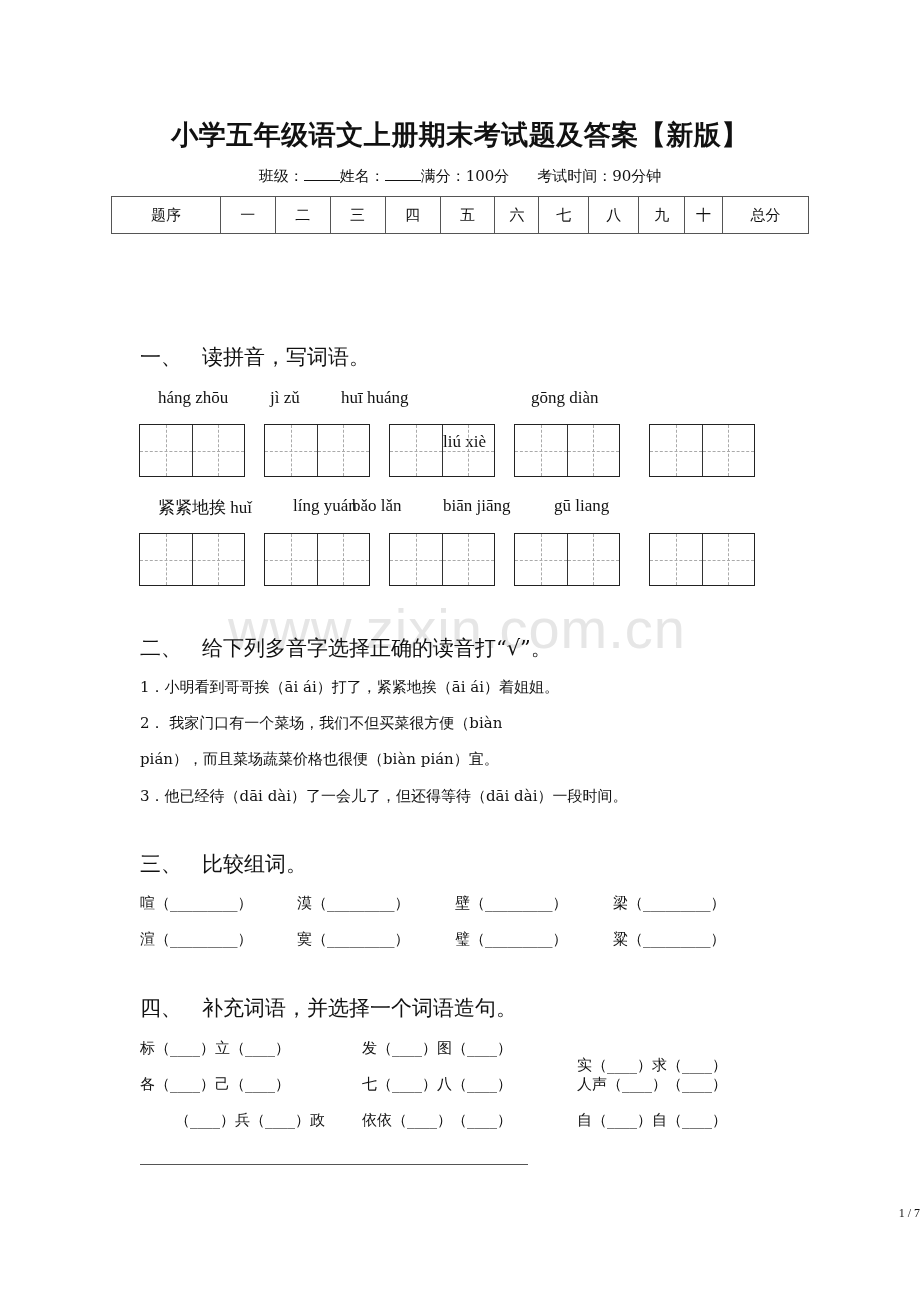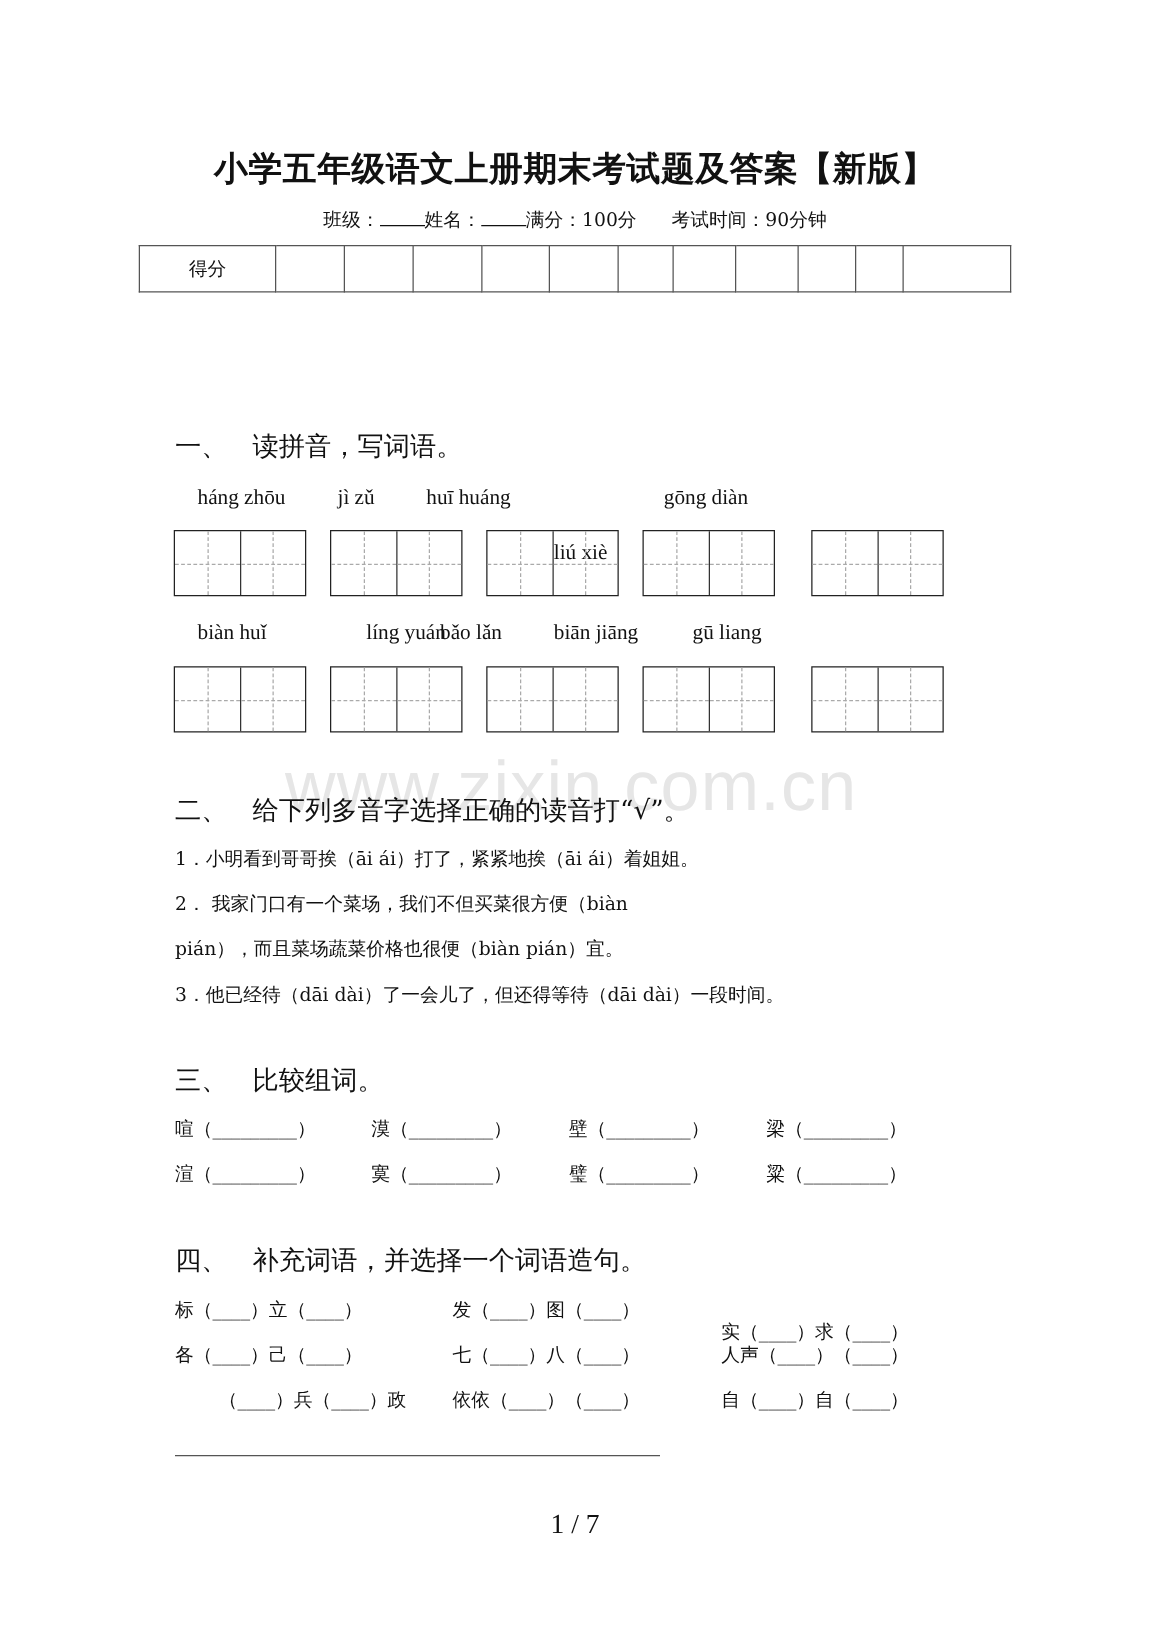--- a/index.html
+++ b/index.html
@@ -17,21 +17,21 @@
     .pinyin { font-family: "Liberation Serif", serif; font-size: 17px; }
     .tian { position: absolute; width: 106px; height: 53px; border: 1.5px solid #222; box-sizing: border-box; display: flex; }
     .tian .cell { flex: 1; position: relative; }
     .tian .cell + .cell { border-left: 1.5px solid #333; }
     .tian .cell::before { content: ""; position: absolute; left: 0; right: 0; top: 50%; border-top: 1px dashed #aaa; }
     .tian .cell::after { content: ""; position: absolute; top: 0; bottom: 0; left: 50%; border-left: 1px dashed #aaa; }
     .line { font-size: 15px; left: 140px; }
     .watermark { top: 596px; left: 228px; font-family: "Liberation Sans", sans-serif; font-size: 56px; color: #e6e6e6; letter-spacing: 1px; }
     .row3 span, .row4 span { position: absolute; font-size: 15px; white-space: pre; }
     .underline-long { top: 1164px; left: 140px; width: 388px; border-top: 1px solid #555; }
-    .footer { top: 1206px; left: 0; width: 920px; text-align: center; font-size: 22px; font-family: "Liberation Serif", serif; }
+    .footer { top: 1206px; left: 0; width: 920px; text-align: right; font-size: 12px; font-family: "Liberation Serif", serif; }
   </style>
 </head>
 <body>
 
 <div class="abs title">小学五年级语文上册期末考试题及答案【新版】</div>
 
 <div class="abs info">
   <span>班级：</span><span class="blank"></span><span>姓名：</span><span class="blank"></span><span>满分：100分</span><span class="gap"></span><span>考试时间：90分钟</span>
 </div>
 
@@ -44,33 +44,33 @@
       <col style="width:55px">
       <col style="width:55px">
       <col style="width:44px">
       <col style="width:50px">
       <col style="width:50px">
       <col style="width:46px">
       <col style="width:38px">
       <col style="width:86px">
   </colgroup>
   <tbody>
-  <tr>
-    <td>得分</td>
-    <td></td>
-    <td></td>
-    <td></td>
-    <td></td>
-    <td></td>
-    <td></td>
-    <td></td>
-    <td></td>
-    <td></td>
-    <td></td>
-    <td></td>
+      <tr>
+    <td>题序</td>
+    <td>一</td>
+    <td>二</td>
+    <td>三</td>
+    <td>四</td>
+    <td>五</td>
+    <td>六</td>
+    <td>七</td>
+    <td>八</td>
+    <td>九</td>
+    <td>十</td>
+    <td>总分</td>
   </tr>
 </tbody>
   </table>
 
 <div class="abs section-h" style="top:343px;">
   <span class="num">一、</span><span>读拼音，写词语。</span>
 </div>
 
 <div class="abs pinyin" style="top:388px;left:158px;">háng zhōu</div>
 <div class="abs pinyin" style="top:388px;left:270px;">jì zǔ</div>
@@ -92,21 +92,21 @@
   </div>
 <div class="tian" style="top:424px;left:514px;">
     <div class="cell"></div>
     <div class="cell"></div>
   </div>
 <div class="tian" style="top:424px;left:649px;">
     <div class="cell"></div>
     <div class="cell"></div>
   </div>
 
-<div class="abs pinyin" style="top:496px;left:158px;">biàn huǐ</div>
+<div class="abs pinyin" style="top:496px;left:158px;">紧紧地挨 huǐ</div>
 <div class="abs pinyin" style="top:496px;left:255px;margin-left:38px;">líng yuán</div>
 <div class="abs pinyin" style="top:496px;left:352px;">bǎo lǎn</div>
 <div class="abs pinyin" style="top:496px;left:443px;">biān jiāng</div>
 <div class="abs pinyin" style="top:496px;left:554px;">gū liang</div>
 
 <div class="tian" style="top:533px;left:139px;">
     <div class="cell"></div>
     <div class="cell"></div>
   </div>
 <div class="tian" style="top:533px;left:264px;">

